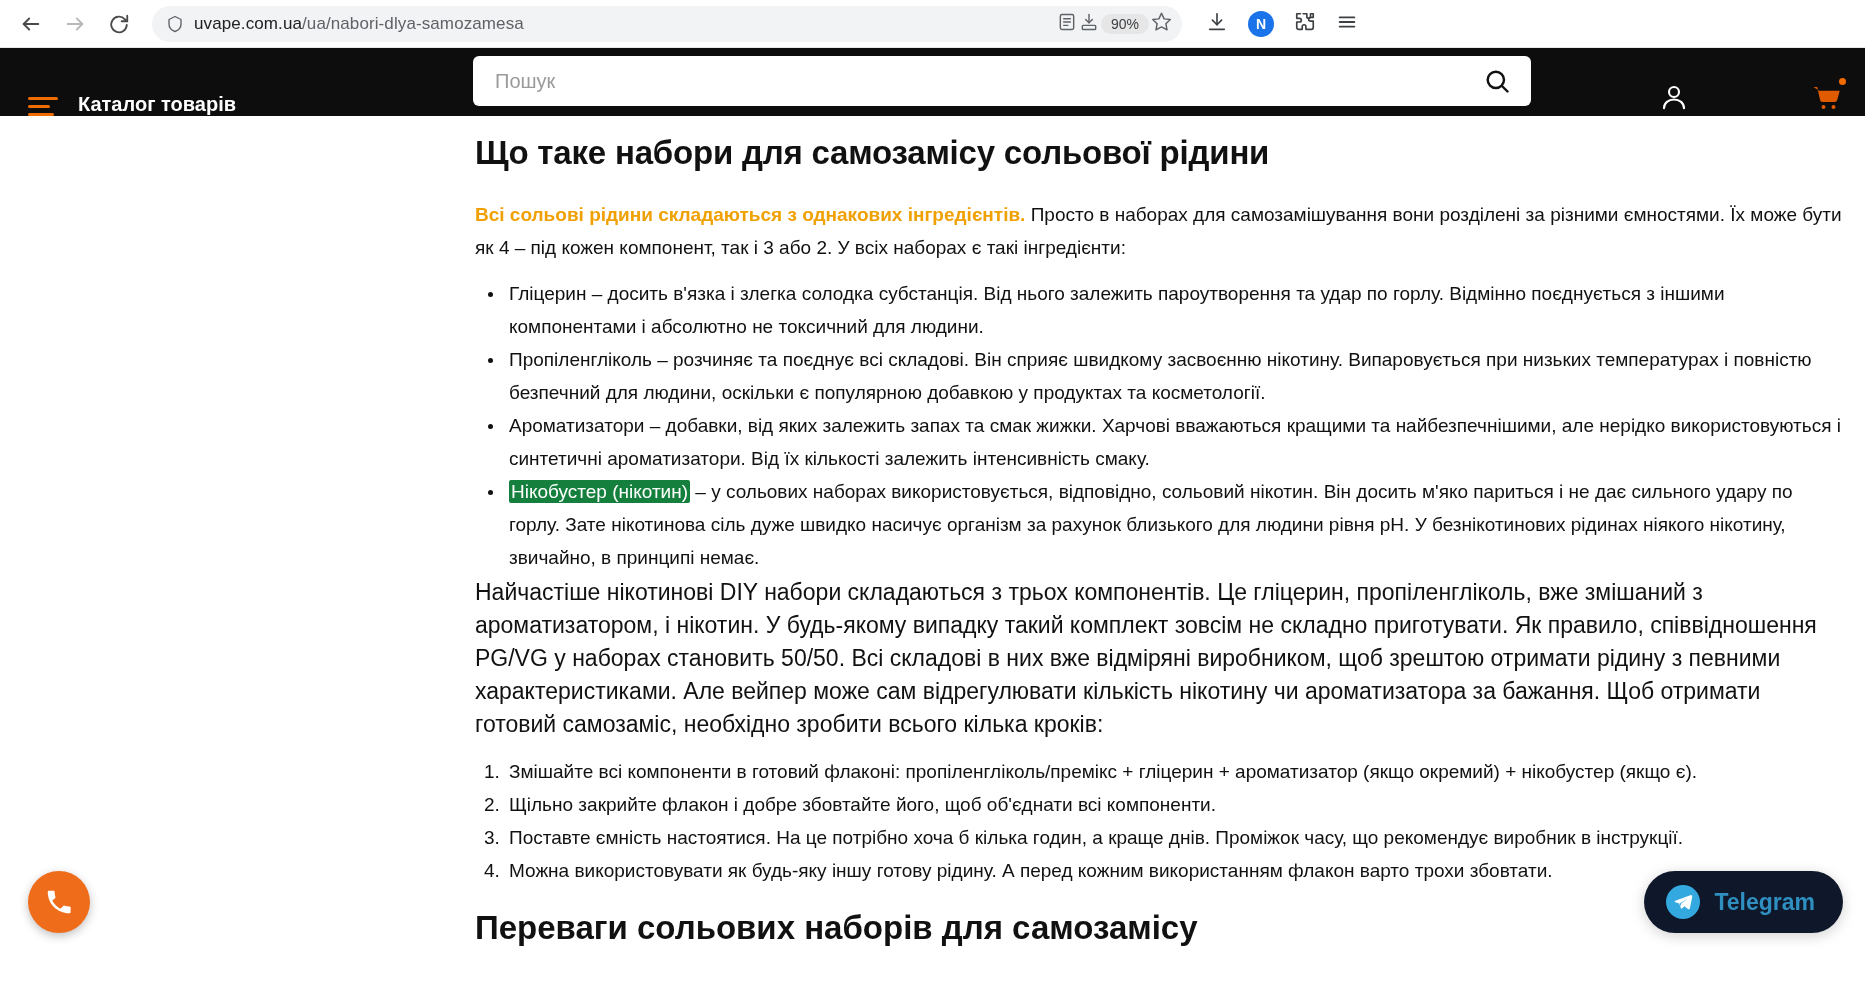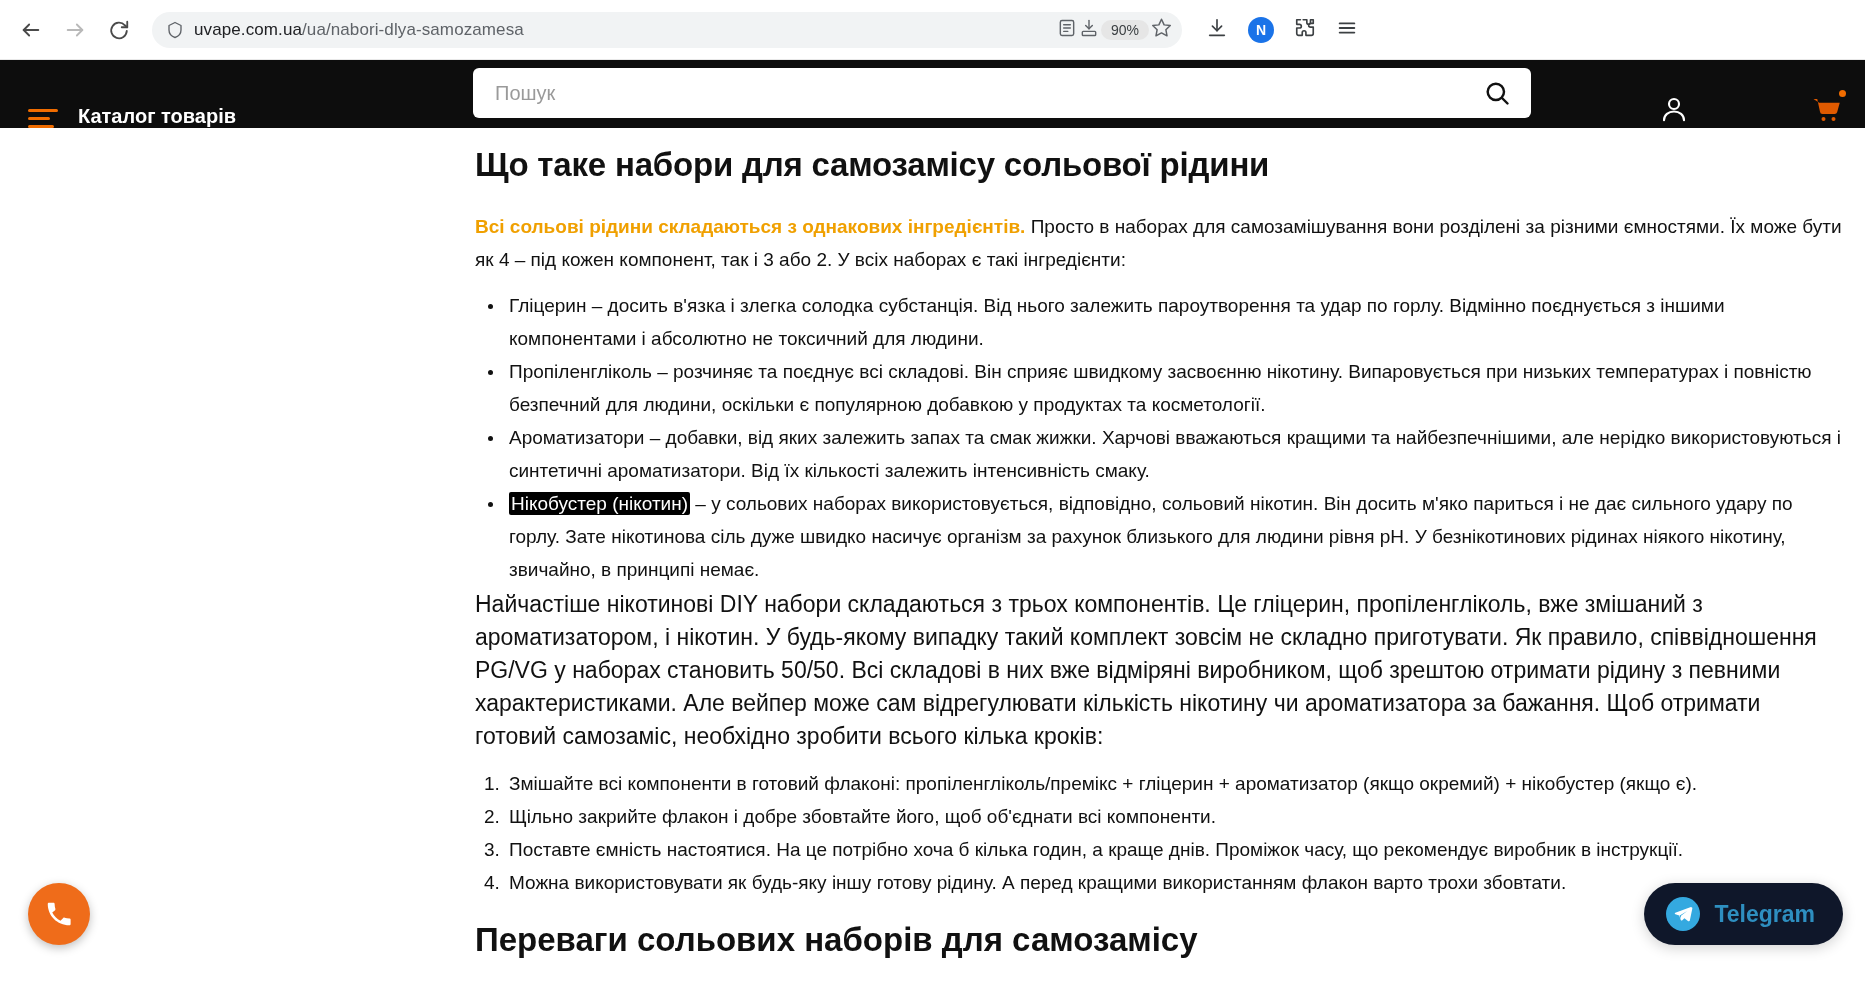--- a/index.html
+++ b/index.html
@@ -6,21 +6,21 @@
   html, body {
     margin: 0; padding: 0;
     width: 1865px; height: 983px;
     overflow: hidden;
     background: #ffffff;
     font-family: "Liberation Sans", sans-serif;
   }
 
   
   .browser-bar {
-    height: 60px;
+    height: 48px;
     width: 100%;
     background: #ffffff;
     display: flex;
     align-items: center;
     padding: 0 14px;
     gap: 10px;
     border-bottom: 1px solid #e8e8e8;
   }
   .nav-btn {
     width: 34px; height: 34px;
@@ -148,21 +148,21 @@
   ul.dots, ol.nums { margin: 0 0 2px 0; padding-left: 30px; }
   ul.dots li, ol.nums li {
     font-size: 19px;
     line-height: 33px;
     margin-bottom: 0;
     padding-left: 4px;
   }
   ul.dots li::marker { font-size: 17px; }
   .para { font-size: 23px; line-height: 33px; margin: 0 0 14px 0; }
   .selected {
-    background: #000000;
+    background: #15803d;
     color: #ffffff;
     border-radius: 2px;
     padding: 1px 2px;
   }
   h2.sub-title {
     font-size: 33px;
     font-weight: bold;
     margin: 22px 0 0 0;
   }
   ol.nums { margin-top: 10px; }
@@ -328,21 +328,21 @@
       <li>Ароматизатори – добавки, від яких залежить запах та смак жижки. Харчові вважаються кращими та найбезпечнішими, але нерідко використовуються і синтетичні ароматизатори. Від їх кількості залежить інтенсивність смаку.</li>
       <li><span class="selected">Нікобустер (нікотин)</span><span> – у сольових наборах використовується, відповідно, сольовий нікотин. Він досить м'яко париться і не дає сильного удару по горлу. Зате нікотинова сіль дуже швидко насичує організм за рахунок близького для людини рівня pH. У безнікотинових рідинах ніякого нікотину, звичайно, в принципі немає.</span></li>
     </ul>
 
     <p class="para">Найчастіше нікотинові DIY набори складаються з трьох компонентів. Це гліцерин, пропіленгліколь, вже змішаний з ароматизатором, і нікотин. У будь-якому випадку такий комплект зовсім не складно приготувати. Як правило, співвідношення PG/VG у наборах становить 50/50. Всі складові в них вже відміряні виробником, щоб зрештою отримати рідину з певними характеристиками. Але вейпер може сам відрегулювати кількість нікотину чи ароматизатора за бажання. Щоб отримати готовий самозаміс, необхідно зробити всього кілька кроків:</p>
 
     <ol class="nums">
       <li>Змішайте всі компоненти в готовий флаконі: пропіленгліколь/премікс + гліцерин + ароматизатор (якщо окремий) + нікобустер (якщо є).</li>
       <li>Щільно закрийте флакон і добре збовтайте його, щоб об'єднати всі компоненти.</li>
       <li>Поставте ємність настоятися. На це потрібно хоча б кілька годин, а краще днів. Проміжок часу, що рекомендує виробник в інструкції.</li>
-      <li>Можна використовувати як будь-яку іншу готову рідину. А перед кращими використанням флакон варто трохи збовтати.</li>
+      <li>Можна використовувати як будь-яку іншу готову рідину. А перед кожним використанням флакон варто трохи збовтати.</li>
     </ol>
 
     <h2 class="sub-title">Переваги сольових наборів для самозамісу</h2>
   </div>
 
   <div class="phone-fab">
     <svg width="30" height="30" viewBox="0 0 24 24" fill="currentColor">
       <path d="M6.6 10.8c1.4 2.8 3.8 5.1 6.6 6.6l2.2-2.2c.3-.3.7-.4 1.1-.2 1.2.4 2.5.6 3.8.6.6 0 1 .4 1 1V20c0 .6-.4 1-1 1C10.6 21 3 13.4 3 4c0-.6.4-1 1-1h3.5c.6 0 1 .4 1 1 0 1.3.2 2.6.6 3.8.1.4 0 .8-.2 1.1z"></path>
     </svg>
   </div>

